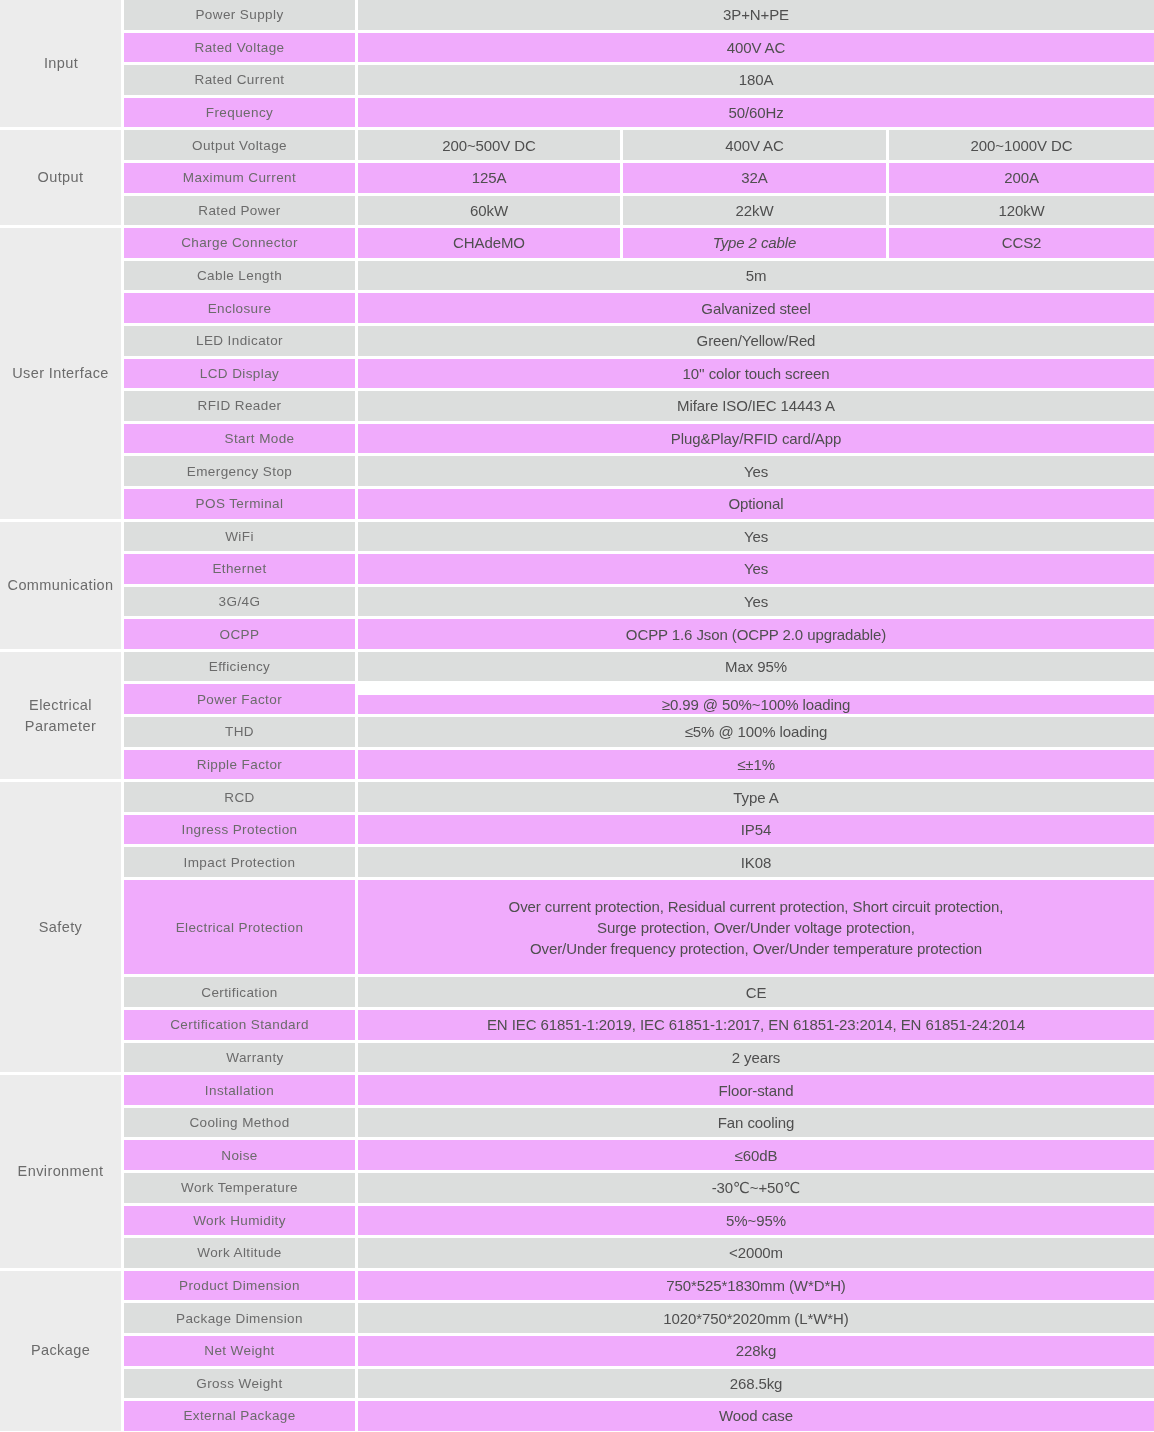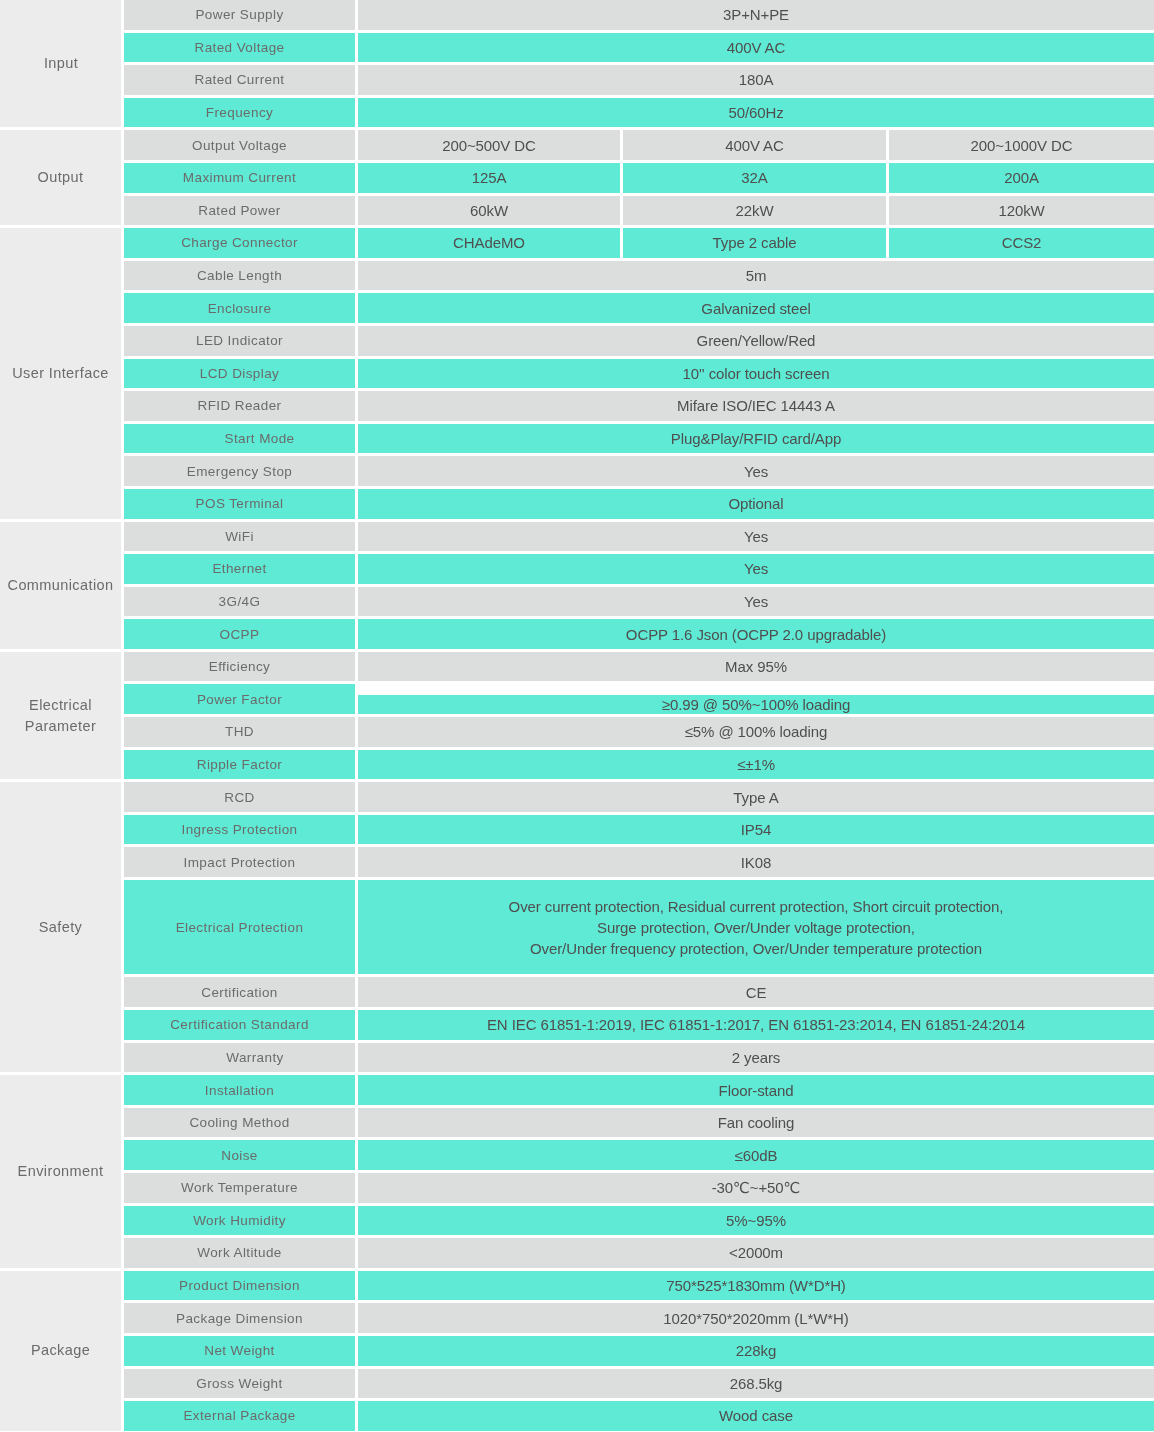--- a/index.html
+++ b/index.html
@@ -36,21 +36,21 @@
     letter-spacing: 0.4px;
     padding: 0 4px;
   }
   .val {
     color: #4f4f4f;
     font-size: 15px;
     letter-spacing: -0.1px;
     padding: 0 8px;
   }
   .dark  { background: #dcdedd; }
-  .light { background: #5eead4; }
+  .light { background: #f0abfc; }
   .tall {
     white-space: pre-line;
     line-height: 21px;
   }
 </style>
 </head>
 <body>
 
 <div id="spec-grid">
     <div class="cell cat" style="grid-area: 1 / 1 / span 4; padding-left: 7px;">Input</div>
@@ -71,21 +71,21 @@
     <div class="cell val light" style="grid-area: 6 / 3;">125A</div>
     <div class="cell val light" style="grid-area: 6 / 4;">32A</div>
     <div class="cell val light" style="grid-area: 6 / 5; text-align: right;">200A</div>
     <div class="cell param dark" style="grid-area: 7 / 2;">Rated Power</div>
     <div class="cell val dark" style="grid-area: 7 / 3;">60kW</div>
     <div class="cell val dark" style="grid-area: 7 / 4;">22kW</div>
     <div class="cell val dark" style="grid-area: 7 / 5;">120kW</div>
     <div class="cell cat" style="grid-area: 8 / 1 / span 9;">User Interface</div>
     <div class="cell param light" style="grid-area: 8 / 2;">Charge Connector</div>
     <div class="cell val light" style="grid-area: 8 / 3;">CHAdeMO</div>
-    <div class="cell val light" style="grid-area: 8 / 4;">Type 2 cable</div>
+    <div class="cell val light" style="grid-area: 8 / 4; font-style: italic;">Type 2 cable</div>
     <div class="cell val light" style="grid-area: 8 / 5;">CCS2</div>
     <div class="cell param dark" style="grid-area: 9 / 2;">Cable Length</div>
     <div class="cell val dark" style="grid-area: 9 / 3 / auto / 6;">5m</div>
     <div class="cell param light" style="grid-area: 10 / 2;">Enclosure</div>
     <div class="cell val light" style="grid-area: 10 / 3 / auto / 6;">Galvanized steel</div>
     <div class="cell param dark" style="grid-area: 11 / 2;">LED Indicator</div>
     <div class="cell val dark" style="grid-area: 11 / 3 / auto / 6;">Green/Yellow/Red</div>
     <div class="cell param light" style="grid-area: 12 / 2;">LCD Display</div>
     <div class="cell val light" style="grid-area: 12 / 3 / auto / 6;">10'' color touch screen</div>
     <div class="cell param dark" style="grid-area: 13 / 2;">RFID Reader</div>

